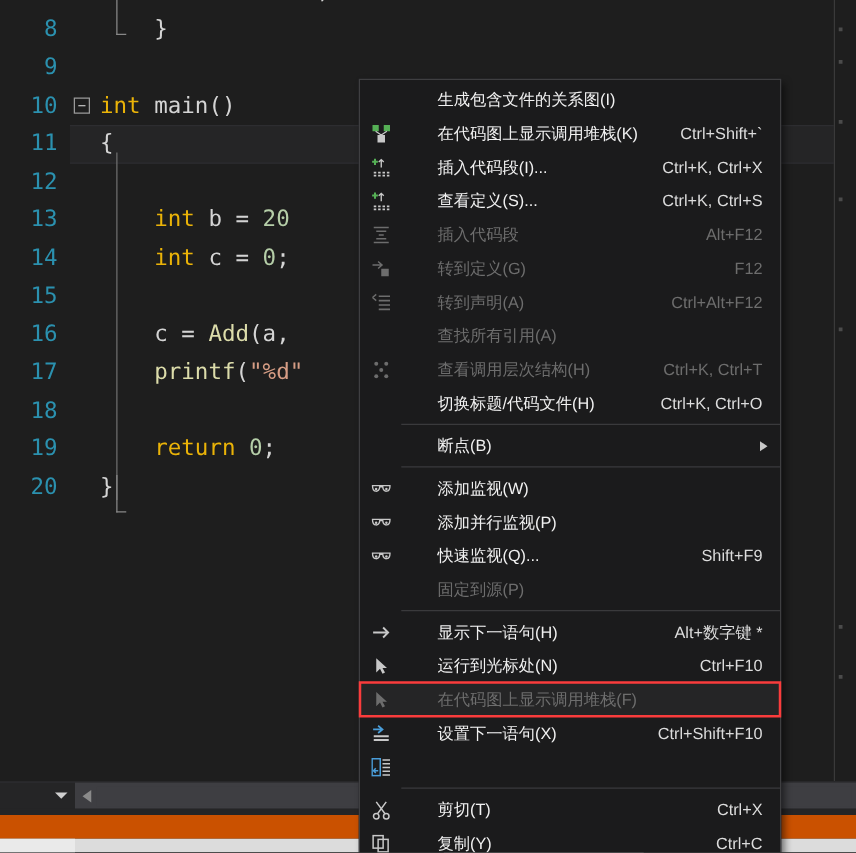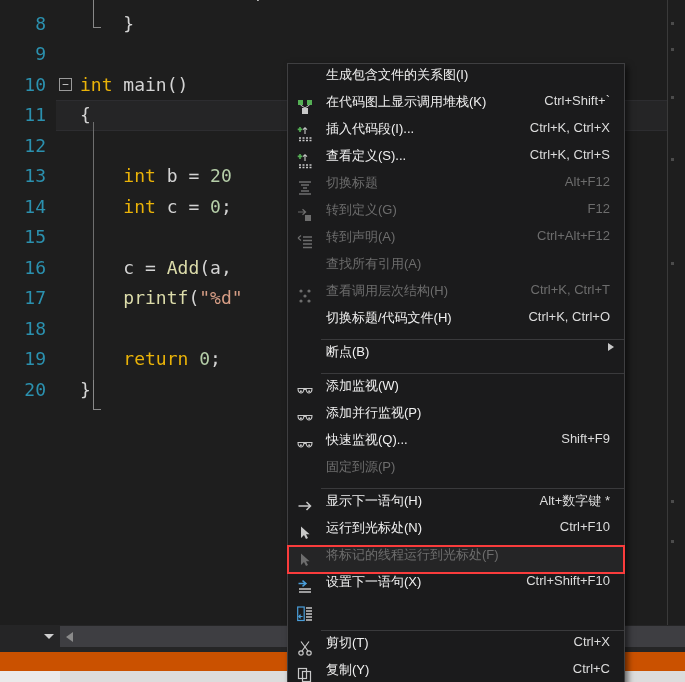--- a/index.html
+++ b/index.html
@@ -155,25 +155,27 @@
     left: 287px; top: 63px;
     width: 338px;
     background: #1b1b1c;
     border: 1px solid #3f3f41;
     box-shadow: 3px 3px 6px rgba(0,0,0,.55);
     padding: 2px 0 2px 0;
   }
   .mi {
     position: relative;
     display: flex;
+    align-items: center;
     height: 27px;
     color: #f1f1f1;
     font-size: 13px;
     padding-left: 2px;
     cursor: default;
+    gap: 24px;
   }
   .mi.disabled { color: #6d6d6d; }
   .mi.selected {
     outline: 2px solid #fa3c3c;
     outline-offset: -1px;
     background: #252526;
   }
   .mi-icon {
     width: 30px; min-width: 30px;
     height: 27px;
@@ -301,21 +303,21 @@
         </div>
         <div class="mi-label">查看定义(S)...</div>
         <div class="mi-accel">Ctrl+K, Ctrl+S</div>
       </div>
       <div class="mi disabled">
         <div class="mi-icon">
           <svg width="16" height="16" viewBox="0 0 16 16">
             <path d="M2 2h12 M4 5h8 M6 8h4 M4 11h8 M2 14h12" stroke="#6d6d6d" stroke-width="1.3"></path>
           </svg>
         </div>
-        <div class="mi-label">切换标题</div>
+        <div class="mi-label">插入代码段</div>
         <div class="mi-accel">Alt+F12</div>
       </div>
       <div class="mi disabled">
         <div class="mi-icon">
           <svg width="16" height="16" viewBox="0 0 16 16">
             <path d="M1 5h7 M5.5 2.2 L8.6 5 L5.5 7.8" stroke="#6d6d6d" stroke-width="1.2" fill="none"></path>
             <rect x="8" y="8" width="6" height="6" fill="#6d6d6d"></rect>
           </svg>
         </div>
         <div class="mi-label">转到定义(G)</div>
@@ -413,21 +415,21 @@
         </div>
         <div class="mi-label">运行到光标处(N)</div>
         <div class="mi-accel">Ctrl+F10</div>
       </div>
       <div class="mi disabled selected">
         <div class="mi-icon">
           <svg width="16" height="16" viewBox="0 0 16 16">
             <path d="M4 1.5 L4 13 L7 10 L9 14 L11 13 L9 9.3 L12.6 9.3 Z" fill="#6d6d6d"></path>
           </svg>
         </div>
-        <div class="mi-label">将标记的线程运行到光标处(F)</div>
+        <div class="mi-label">在代码图上显示调用堆栈(F)</div>
       </div>
       <div class="mi">
         <div class="mi-icon">
           <svg width="16" height="16" viewBox="0 0 16 16">
             <path d="M1.5 4.5h7 M5.5 1.6 L9 4.5 L5.5 7.4" stroke="#4a9eda" stroke-width="1.4" fill="none"></path>
             <path d="M2 10h12 M2 13h12" stroke="#c8c8c8" stroke-width="1.5"></path>
           </svg>
         </div>
         <div class="mi-label">设置下一语句(X)</div>
         <div class="mi-accel">Ctrl+Shift+F10</div>

